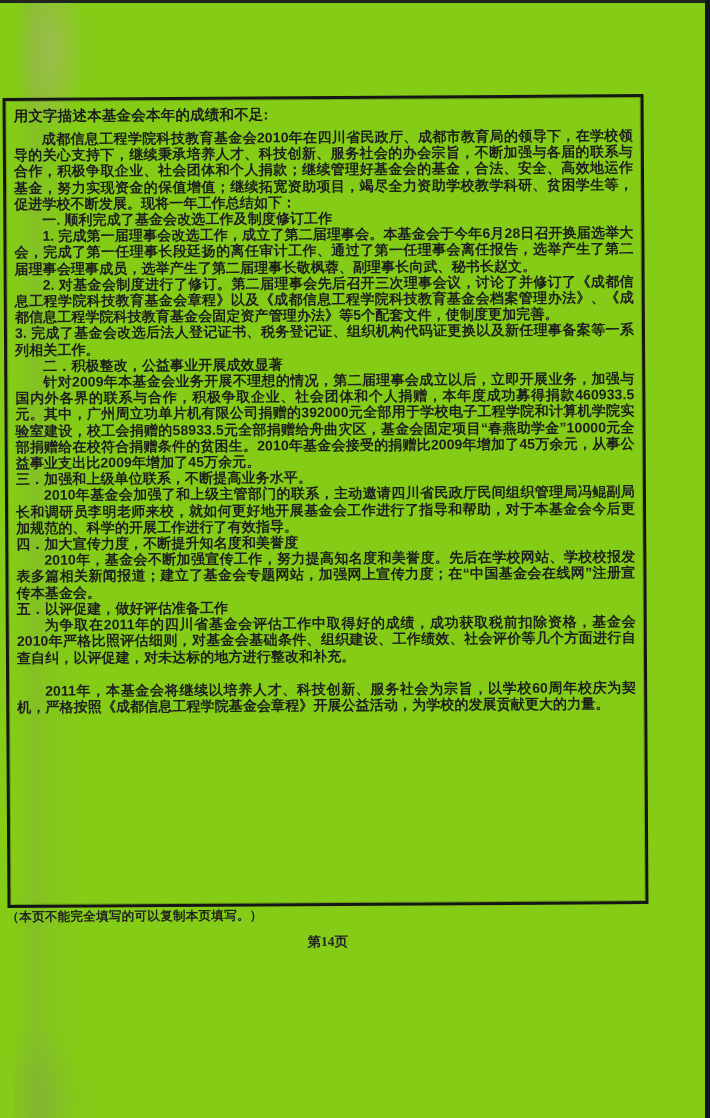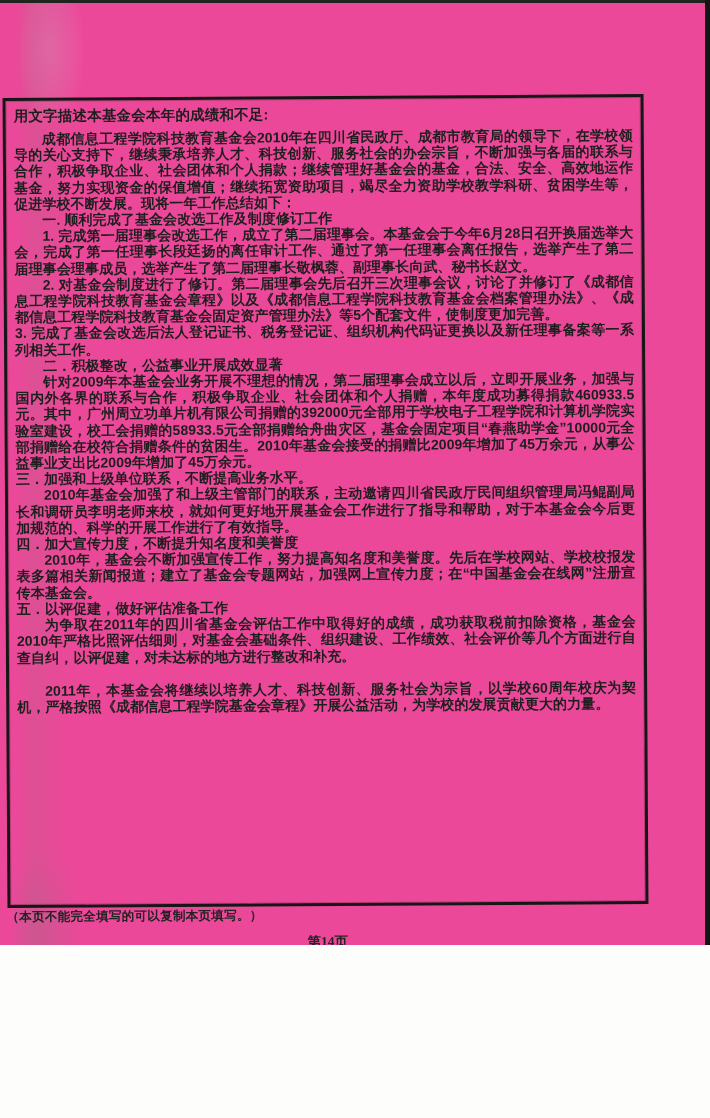--- a/index.html
+++ b/index.html
@@ -5,22 +5,22 @@
   * { margin: 0; padding: 0; box-sizing: border-box; }
   html, body { width: 710px; height: 1118px; }
   body {
     font-family: "Liberation Sans", "DejaVu Sans", sans-serif;
     background: #fdfdfc;
     overflow: hidden;
   }
   .page {
     position: relative;
     width: 710px;
-    height: 945px;
-    background: #ec4899;
+    height: 1118px;
+    background: #84cc16;
     overflow: hidden;
   }
   
   .edge-top {
     position: absolute; left: 0; top: 0;
     width: 710px; height: 3px;
     background: #20241f;
     z-index: 5;
   }
   .edge-right {

